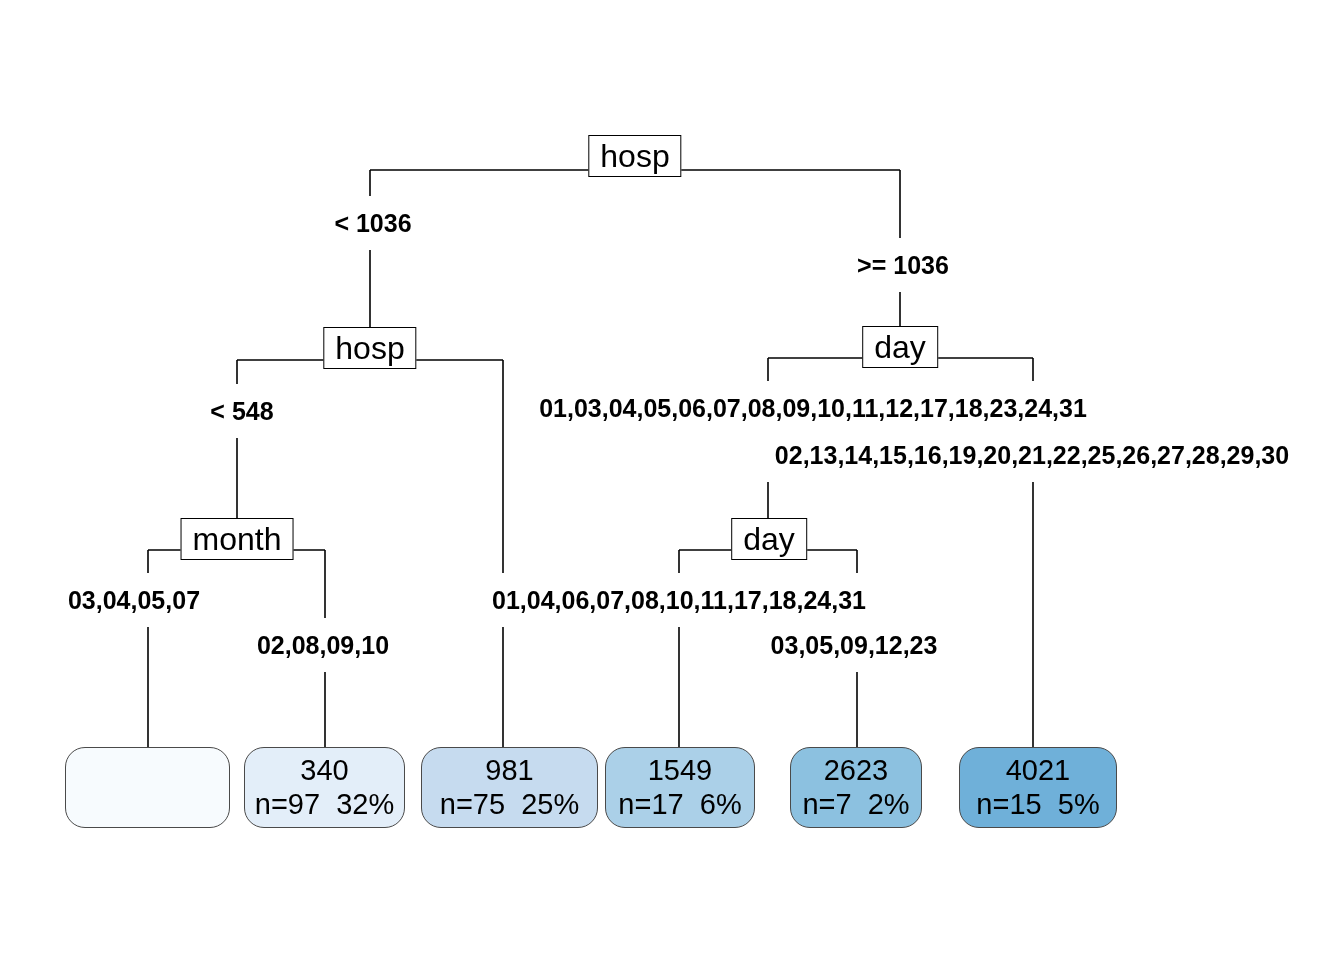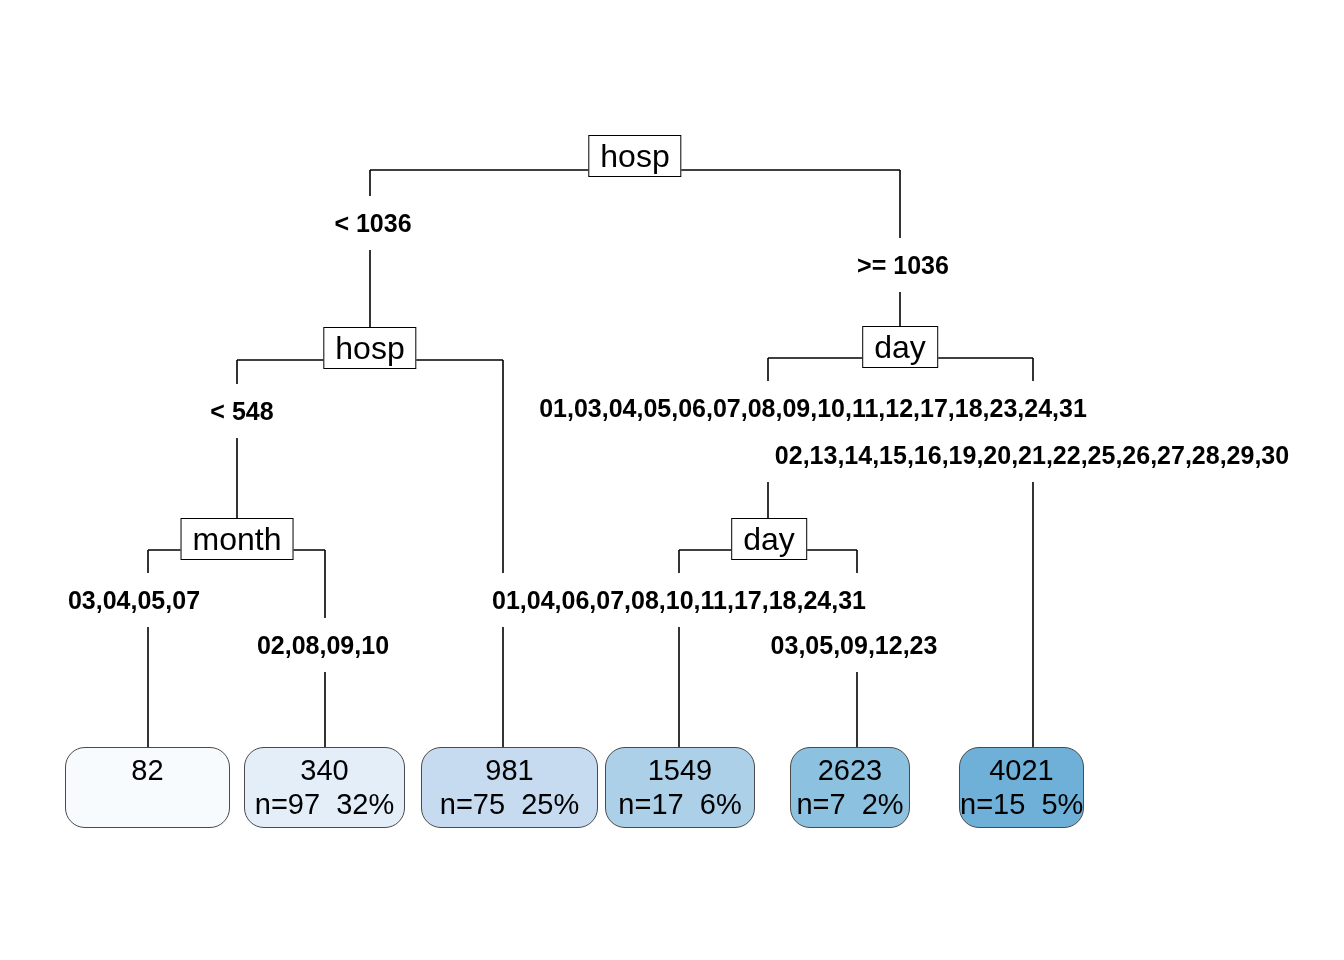--- a/index.html
+++ b/index.html
@@ -69,22 +69,22 @@
     text-align: center;
     font-size: 29px;
     line-height: 34px;
     padding-top: 5px;
   }
   .leaf .ls { white-space: pre; }
   .leaf1 { left: 65px;  width: 165px; }
   .leaf2 { left: 244px; width: 161px; }
   .leaf3 { left: 421px; width: 177px; }
   .leaf4 { left: 605px; width: 150px; }
-  .leaf5 { left: 790px; width: 120px; }
-  .leaf6 { left: 959px; width: 125px; }
+  .leaf5 { left: 790px; width: 132px; }
+  .leaf6 { left: 959px; width: 158px; }
 </style>
 </head>
 <body>
 
 <div class="canvas">
 
   <svg class="connectors" viewBox="0 0 1344 960" xmlns="http://www.w3.org/2000/svg">
     <g stroke="#000000" stroke-width="1.6" fill="none">
 
       <path d="M370 170 H900"></path>
@@ -119,21 +119,20 @@
   <div class="blabel bl-month-right">02,08,09,10</div>
   <div class="blabel bl-day2-right">03,05,09,12,23</div>
 
   <div class="inode n-root">hosp</div>
   <div class="inode n-hosp2">hosp</div>
   <div class="inode n-day1">day</div>
   <div class="inode n-month">month</div>
   <div class="inode n-day2">day</div>
 
   <div class="leaf leaf1" style="background-color: rgb(247, 251, 254);">
-    <div class="lv">82</div>
   </div>
   <div class="leaf leaf2" style="background-color: rgb(227, 238, 249);">
     <div class="lv">340</div>
     <div class="ls">n=97  32%</div>
   </div>
   <div class="leaf leaf3" style="background-color: rgb(198, 219, 239);">
     <div class="lv">981</div>
     <div class="ls">n=75  25%</div>
   </div>
   <div class="leaf leaf4" style="background-color: rgb(171, 208, 232);">

